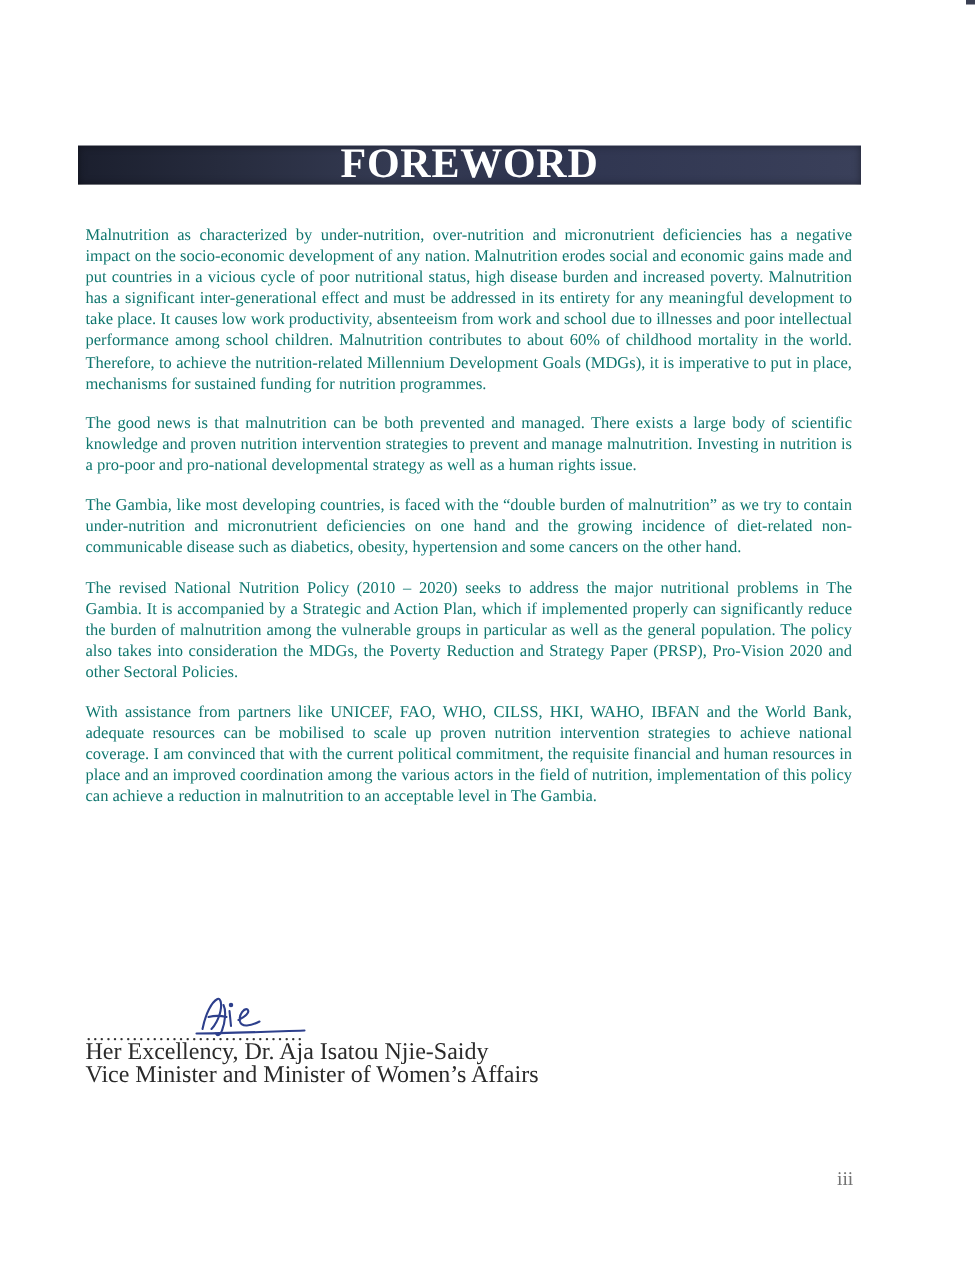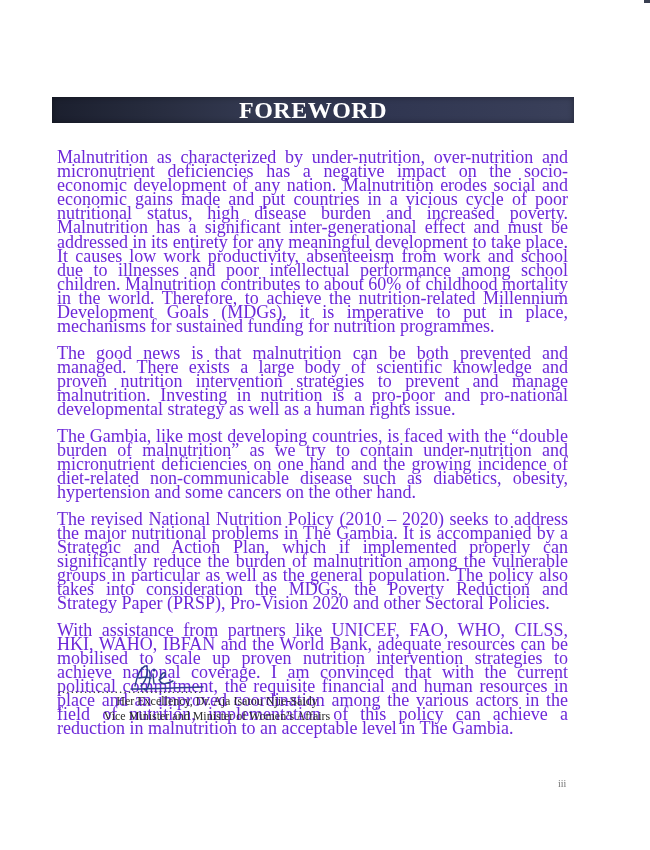--- a/index.html
+++ b/index.html
@@ -33,21 +33,21 @@
       box-shadow: inset 0 0 6px rgba(0,0,0,0.4);
     }
     .header-title {
       position: absolute;
       left: 0;
       right: 0;
       top: 1px;
       text-align: center;
       font-family: "Liberation Serif", "DejaVu Serif", serif;
       font-weight: bold;
-      font-size: 24px;
+      font-size: 28px;
       letter-spacing: 0.5px;
       color: #ffffff;
       line-height: 24px;
     }
     .header-ghost {
       position: absolute;
       left: 380px;
       top: 2px;
       font-family: "Liberation Serif", "DejaVu Serif", serif;
       font-weight: bold;
@@ -58,24 +58,24 @@
       margin-top: 24px;
     }
     .content {
       position: absolute;
       left: 57px;
       top: 150px;
       width: 511px;
     }
     .para {
       margin: 0 0 12.5px 0;
-      font-size: 18px;
+      font-size: 11px;
       line-height: 14.1px;
       text-align: justify;
-      color: #6d28d9;
+      color: #0f766e;
     }
     .signature-block {
       position: absolute;
       left: 57px;
       top: 666px;
       width: 320px;
     }
     .signature-line {
       position: relative;
       height: 28px;
@@ -90,31 +90,30 @@
       line-height: 10px;
     }
     .signature-icon {
       position: absolute;
       left: 68px;
       top: -6px;
       width: 90px;
       height: 34px;
     }
     .sig-text {
-      font-size: 12px;
+      font-size: 16px;
       line-height: 15px;
       color: #2b2b2b;
       margin: 0;
-      text-align: center;
     }
     .page-number {
       position: absolute;
       left: 558px;
       top: 778px;
-      font-size: 10px;
+      font-size: 13px;
       color: #737373;
     }
   </style>
 </head>
 <body>
 
 <div class="corner-mark"></div>
 
 <div class="header-bar">
   <div class="header-ghost">REWORD</div>

